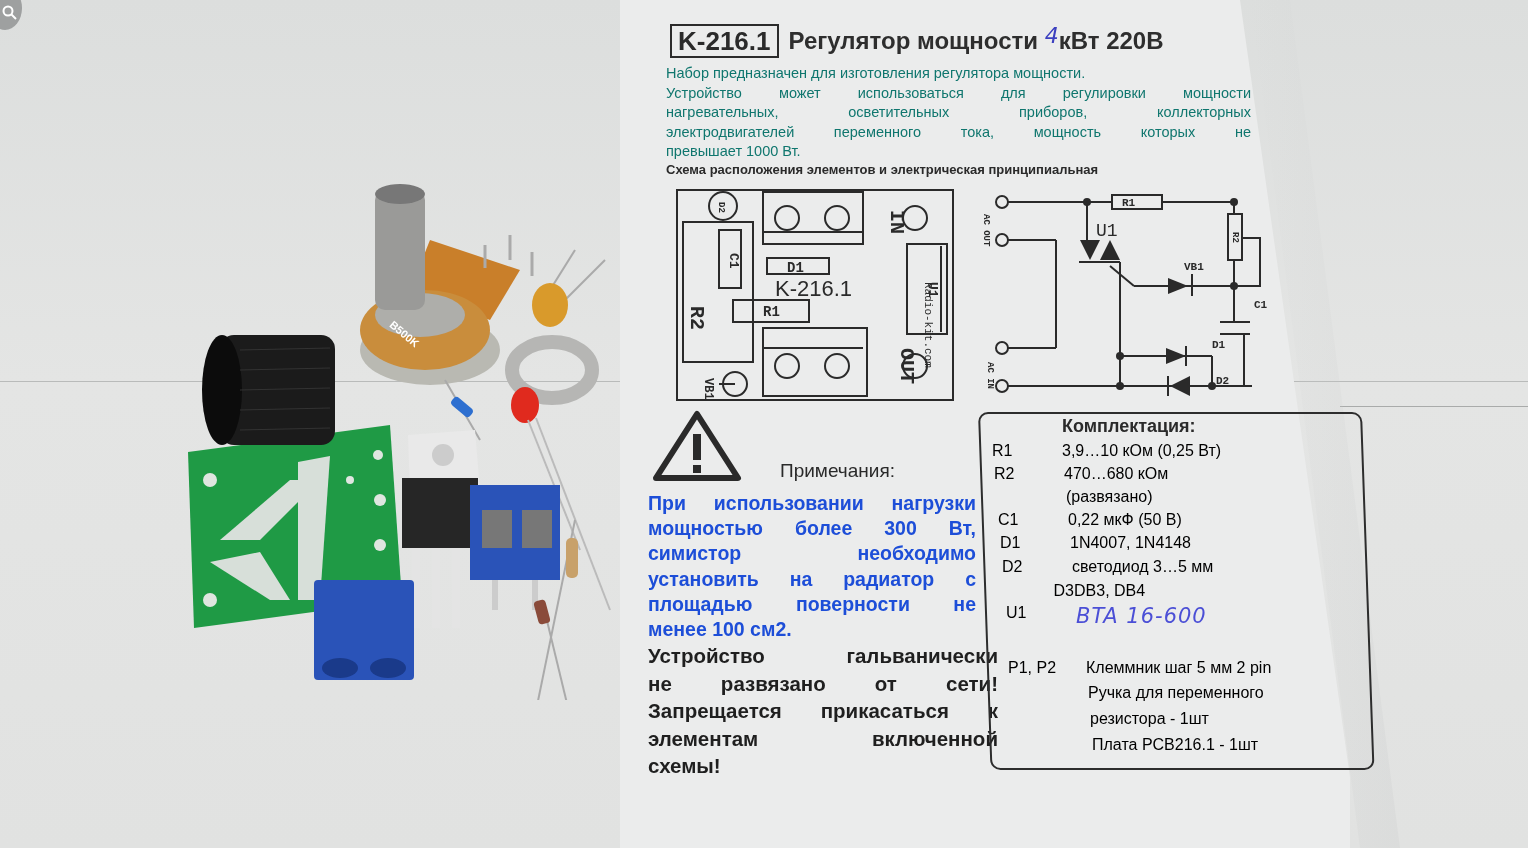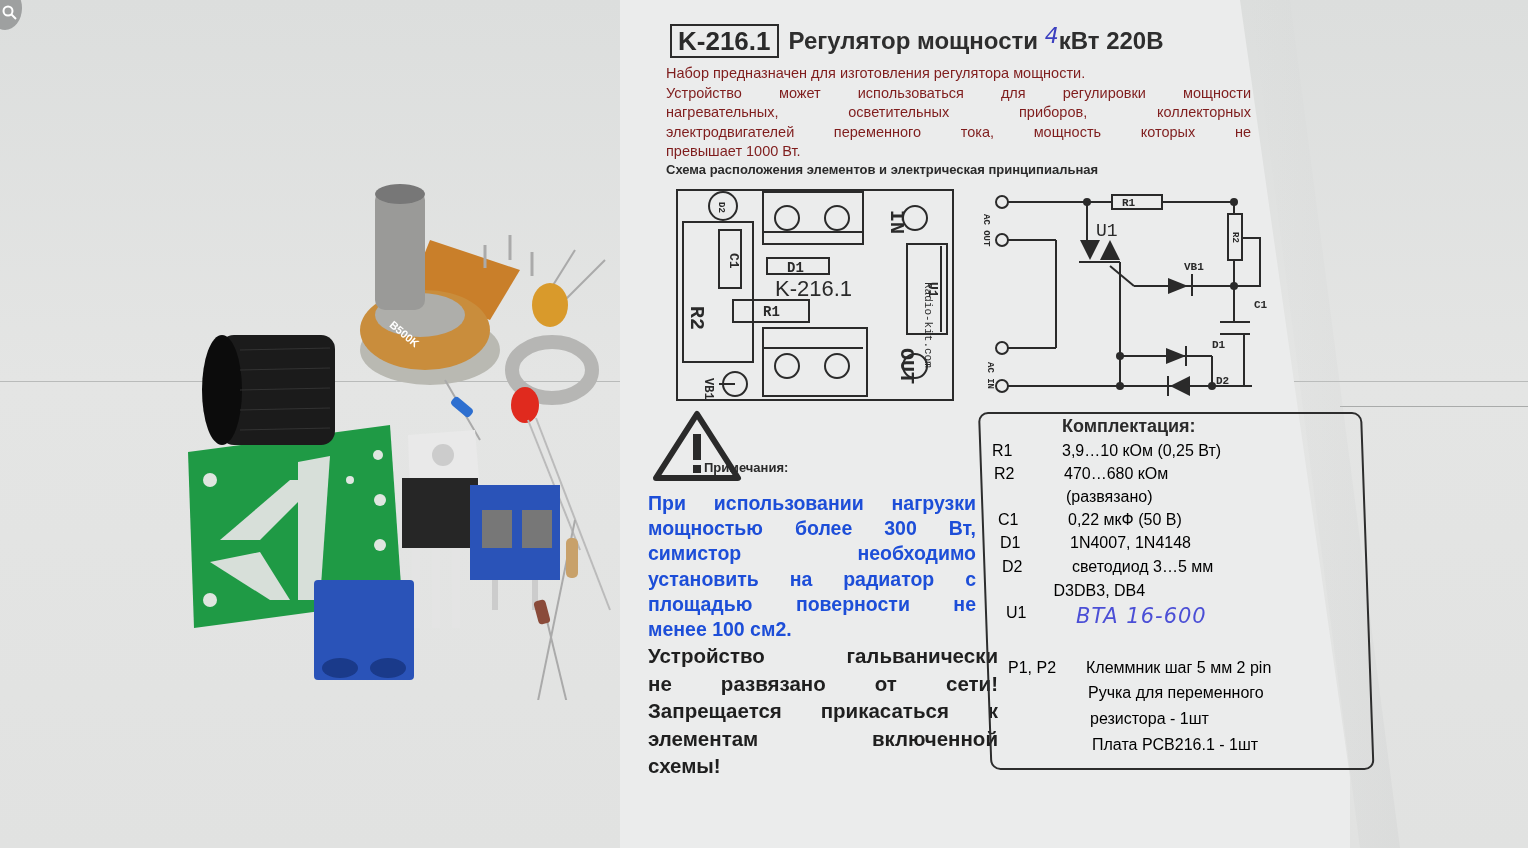--- a/index.html
+++ b/index.html
@@ -12,30 +12,30 @@
   
   .paper{position:absolute;left:620px;top:0;width:730px;height:848px;background:#ebecec;
          clip-path:polygon(0 0,620px 0,740px 848px,0 848px);}
   .paper-shade{position:absolute;left:1250px;top:0;width:150px;height:848px;
          background:linear-gradient(90deg,rgba(255,255,255,0) 0%,rgba(200,202,202,.25) 100%);
          clip-path:polygon(0 0,40px 0,150px 848px,110px 848px);}
   .title-row{position:absolute;left:670px;top:24px;display:flex;align-items:center;gap:10px;}
   .kit-code{border:2px solid #2b2b2b;padding:0 6px;font-weight:bold;font-size:26px;color:#2a2a2a;line-height:30px;}
   .kit-title{font-weight:bold;font-size:24px;color:#2e2e2e;}
   .kit-title .hand{color:#3b3fbf;font-family:"DejaVu Sans",sans-serif;font-weight:normal;font-style:italic;font-size:22px;position:relative;top:-6px;}
-  .intro{position:absolute;left:666px;top:64px;width:585px;font-size:14.5px;line-height:19.6px;color:#7f1d1d;text-align:justify;}
+  .intro{position:absolute;left:666px;top:64px;width:585px;font-size:14.5px;line-height:19.6px;color:#0f766e;text-align:justify;}
   .intro p{margin:0;text-align:justify;text-align-last:justify;}
   .intro p.last{text-align-last:left;}
   .scheme-heading{position:absolute;left:666px;top:162px;font-size:13px;font-weight:bold;color:#2a2a2a;}
   
   .pcb-layout{position:absolute;left:675px;top:188px;width:280px;height:214px;}
   .schematic{position:absolute;left:972px;top:188px;width:300px;height:214px;}
   
   .warn-icon{position:absolute;left:652px;top:410px;}
-  .notes-title{position:absolute;left:704px;top:460px;font-weight:bold;font-size:13px;color:#2a2a2a;}
+  .notes-title{position:absolute;left:780px;top:460px;font-weight:normal;font-size:19px;color:#2a2a2a;}
   .notes{position:absolute;left:648px;top:491px;width:328px;font-size:19.5px;line-height:25.2px;color:#1d4ed8;font-weight:bold;}
   .notes p{margin:0;text-align:justify;text-align-last:justify;}
   .notes p.last{text-align-last:left;}
   .warning-bold{position:absolute;left:636px;top:642px;width:350px;font-size:20.5px;line-height:27.5px;color:#1f1f1f;font-weight:bold;margin-left:12px;}
   .warning-bold p{margin:0;text-align:justify;text-align-last:justify;}
   .warning-bold p.last{text-align-last:left;}
   
   .parts-box{position:absolute;left:978px;top:412px;width:380px;height:354px;border:2.5px solid #2d2d2d;border-radius:10px;
              transform:skewX(2deg);transform-origin:top left;}
   .parts-heading{position:absolute;left:1062px;top:416px;font-weight:bold;font-size:18px;color:#2a2a2a;}

